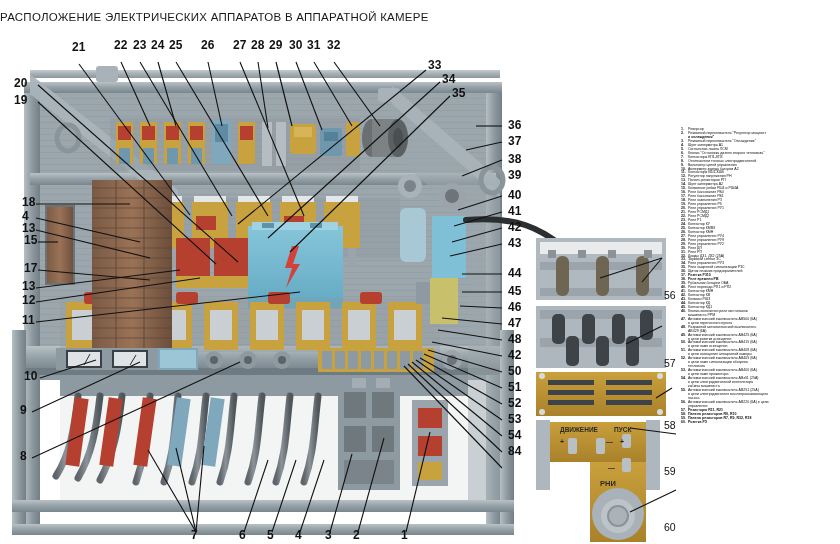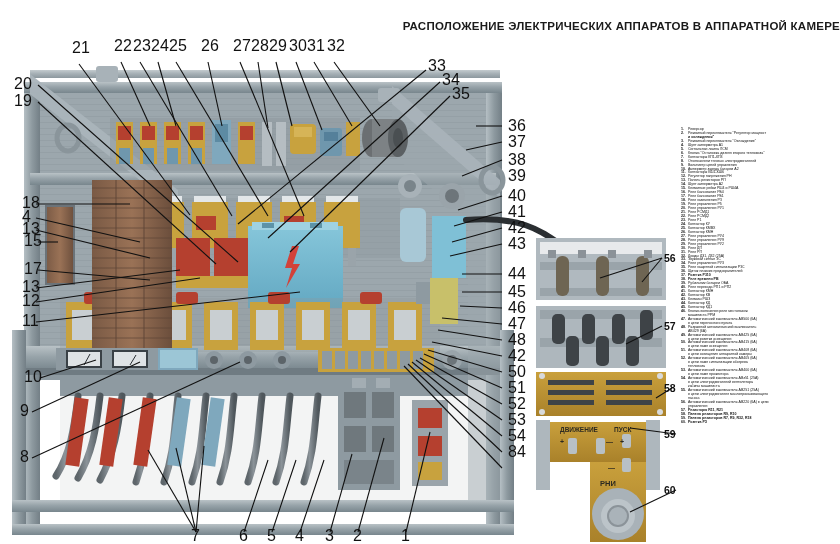--- a/index.html
+++ b/index.html
@@ -1,41 +1,41 @@
 <!DOCTYPE html>
 <html><head>
 <meta charset="utf-8">
 <style>
   html,body{margin:0;padding:0;background:#ffffff;}
   body{width:840px;height:544px;position:relative;overflow:hidden;
        font-family:"Liberation Sans",sans-serif;color:#000;}
 
   #page{position:absolute;left:0;top:0;width:840px;height:544px;}
 
-  .title{position:absolute;left:0;top:20px;width:840px;text-align:right;
-         font-size:11.5px;font-weight:bold;letter-spacing:.25px;color:#1a1a1a;}
+  .title{position:absolute;left:0;top:11px;width:840px;text-align:left;
+         font-size:11.5px;font-weight:normal;letter-spacing:.25px;color:#1a1a1a;}
 
   
   #art{position:absolute;left:0;top:30px;width:680px;height:514px;}
   #artsvg{position:absolute;left:0;top:0;width:680px;height:514px;}
 
   
-  .num{position:absolute;font-size:16px;font-weight:normal;color:#111;
+  .num{position:absolute;font-size:12px;font-weight:bold;color:#111;
        line-height:11px;font-family:"Liberation Sans",sans-serif;}
 
   
   #legend{position:absolute;left:681px;top:128px;width:156px;height:350px;}
   .lrow{display:flex;align-items:flex-start;font-size:3.55px;line-height:3.95px;
         color:#111;font-family:"Liberation Sans",sans-serif;}
   .lnum{width:7px;flex:0 0 7px;text-align:left;font-weight:bold;}
   .ltxt{flex:1 1 auto;}
   .lrow.b .ltxt, .lrow.b .lnum{font-weight:bold;}
 
   
-  .dnum{position:absolute;font-size:10.5px;font-weight:bold;color:#111;}
+  .dnum{position:absolute;font-size:10.5px;font-weight:normal;color:#111;margin-top:37px;}
 </style>
 </head>
 <body>
 
 <div id="page">
 
   <div class="title">РАСПОЛОЖЕНИЕ ЭЛЕКТРИЧЕСКИХ АППАРАТОВ В АППАРАТНОЙ КАМЕРЕ</div>
 
   <div id="art">
     <svg id="artsvg" viewBox="0 0 680 514" xmlns="http://www.w3.org/2000/svg">

